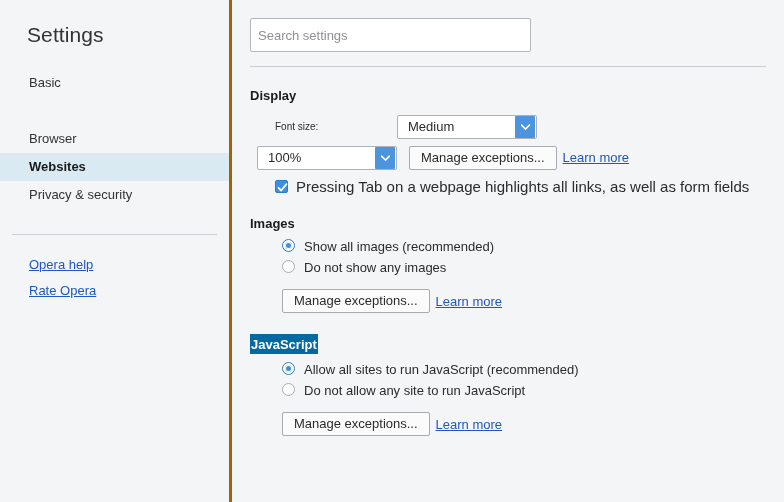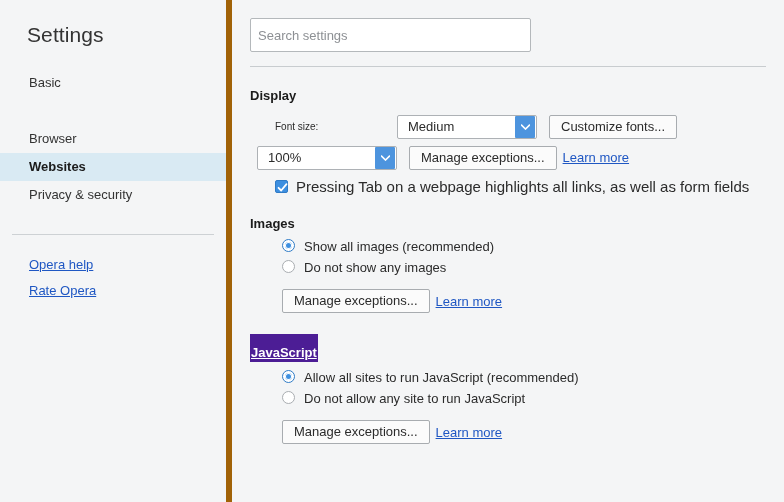--- a/index.html
+++ b/index.html
@@ -23,21 +23,21 @@
     display: flex;
     background: #f4f5f6;
   }
 
   
   .sidebar {
     width: 232px;
     flex: 0 0 232px;
     height: 502px;
     background: #f4f5f6;
-    border-right: 6px solid #a16207;
+    border-right: 3px solid #a16207;
     position: relative;
   }
   .sidebar-title {
     font-size: 21px;
     font-weight: 400;
     color: #333333;
     padding: 23px 0 0 27px;
     letter-spacing: 0.1px;
   }
   .nav {
@@ -111,25 +111,24 @@
 
   .section { padding-left: 18px; }
   .section-title {
     font-size: 13px;
     font-weight: 700;
     color: #1b1b1b;
     margin-top: 21px;
   }
   .section-title.highlighted {
     display: inline-block;
-    background: #4c1d95;
+    background: #0369a1;
     color: #ffffff;
-    padding: 11px 1px 2px 1px;
+    padding: 3px 1px 2px 1px;
     margin-left: 0;
-    text-decoration: underline;
   }
 
   .rows { margin-top: 8px; padding-left: 7px; }
   .row {
     display: flex;
     align-items: center;
     height: 31px;
   }
   .row-label {
     width: 140px;
@@ -312,21 +311,20 @@
         <div class="row">
           <div class="row-label">Font size:</div>
           <div class="combo">
             <div class="combo-value">Medium</div>
             <div class="combo-arrow">
               <svg width="9" height="6" viewBox="0 0 9 6">
                   <path d="M0.5 1 L4.5 5 L8.5 1" fill="none" stroke="#ffffff" stroke-width="1.6" stroke-linecap="round"></path>
                 </svg>
             </div>
           </div>
-          <button class="btn ml12">Customize fonts...</button>
         </div>
 
         <div class="row">
           <div class="combo">
             <div class="combo-value">100%</div>
             <div class="combo-arrow">
               <svg width="9" height="6" viewBox="0 0 9 6">
                   <path d="M0.5 1 L4.5 5 L8.5 1" fill="none" stroke="#ffffff" stroke-width="1.6" stroke-linecap="round"></path>
                 </svg>
             </div>

